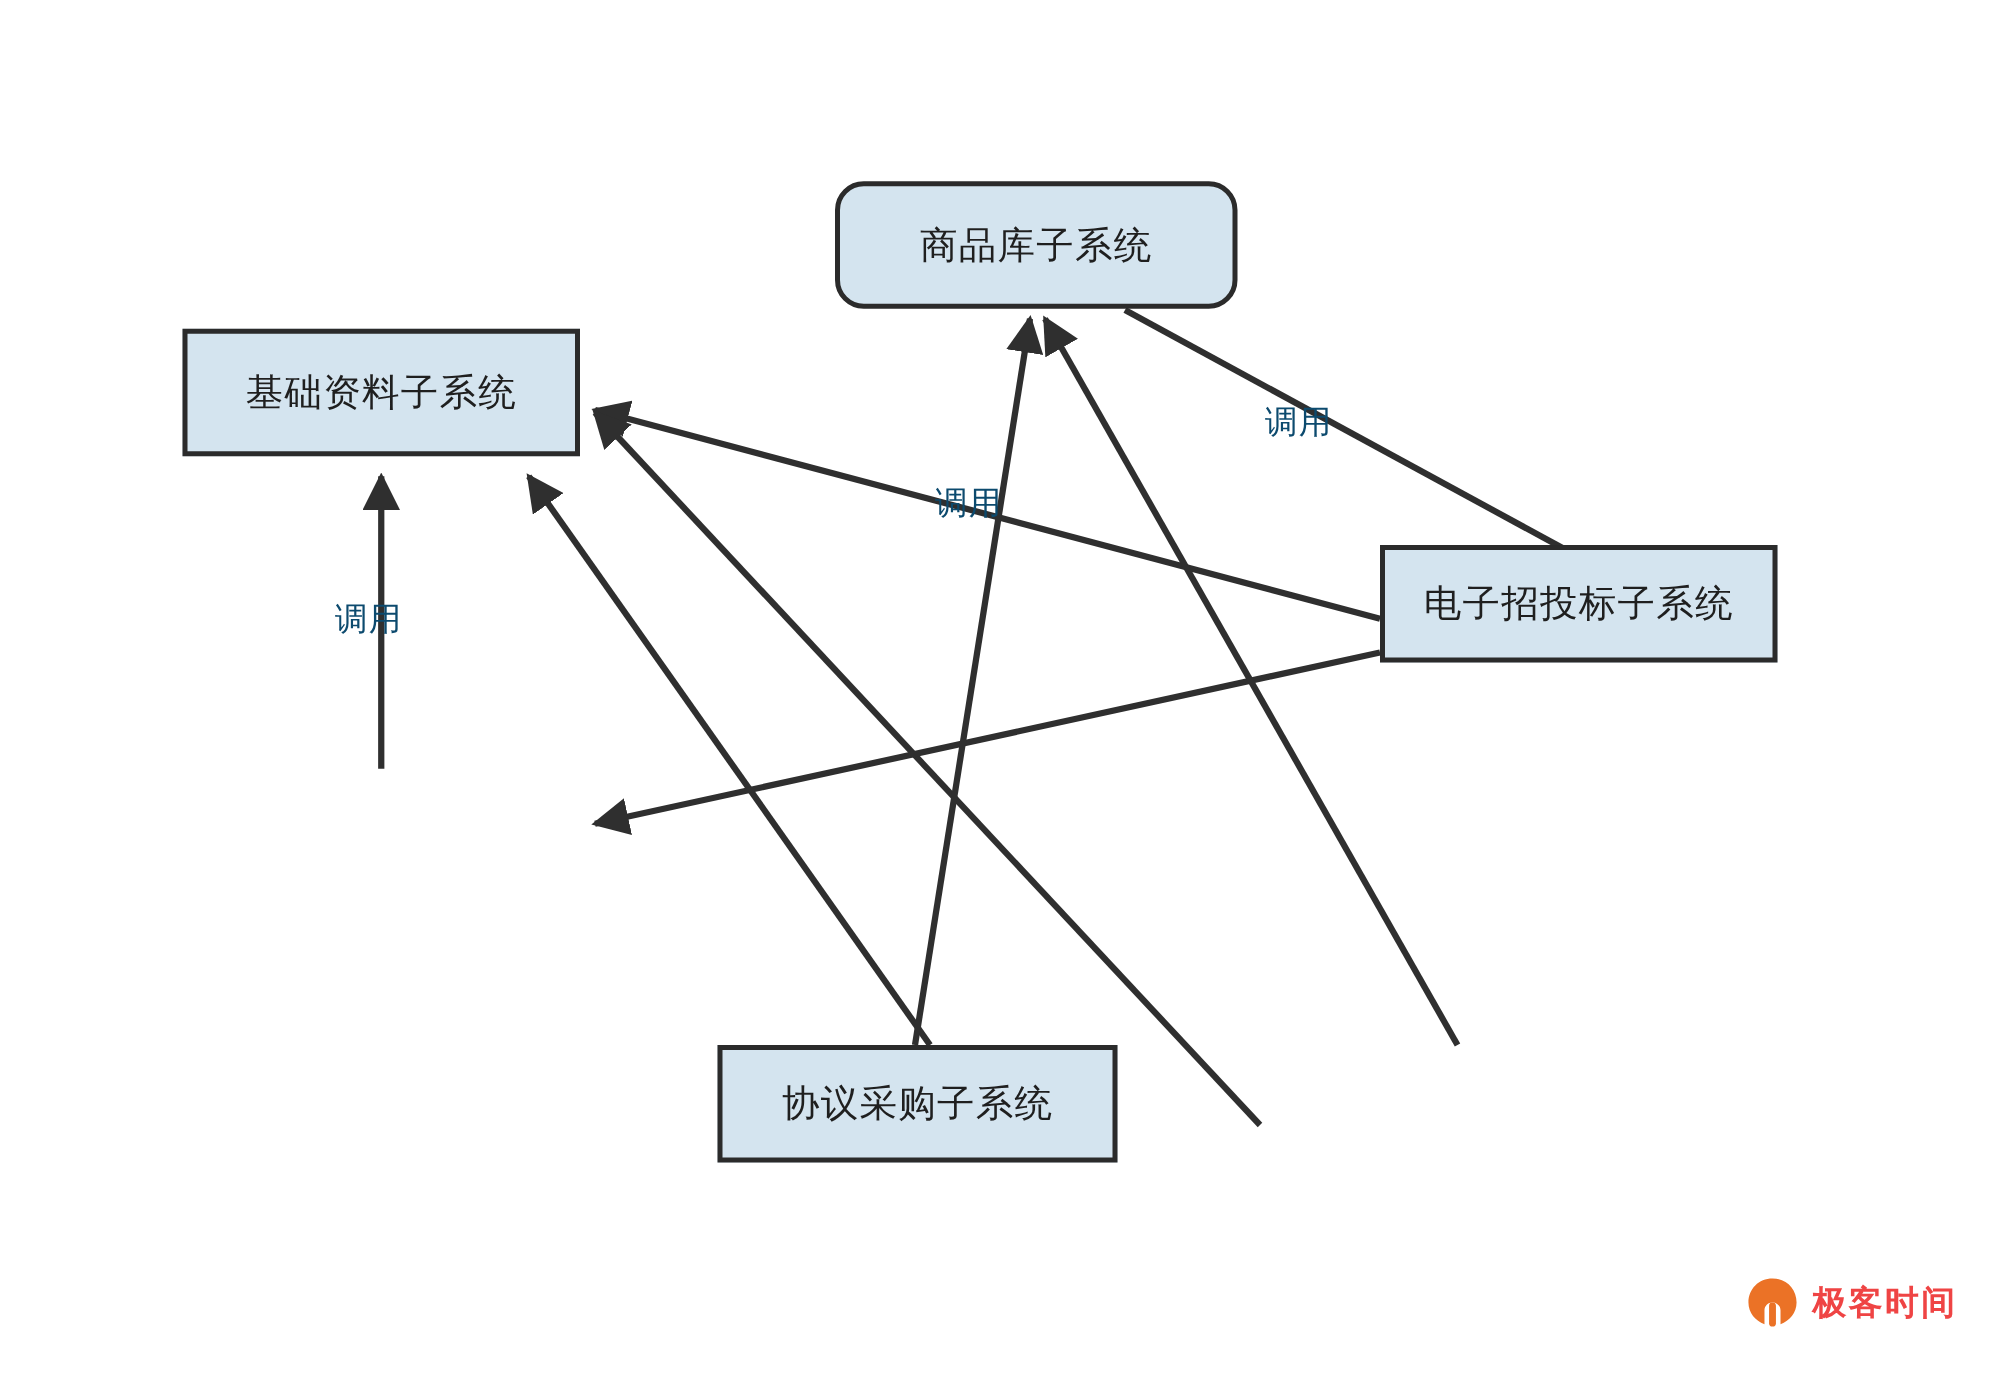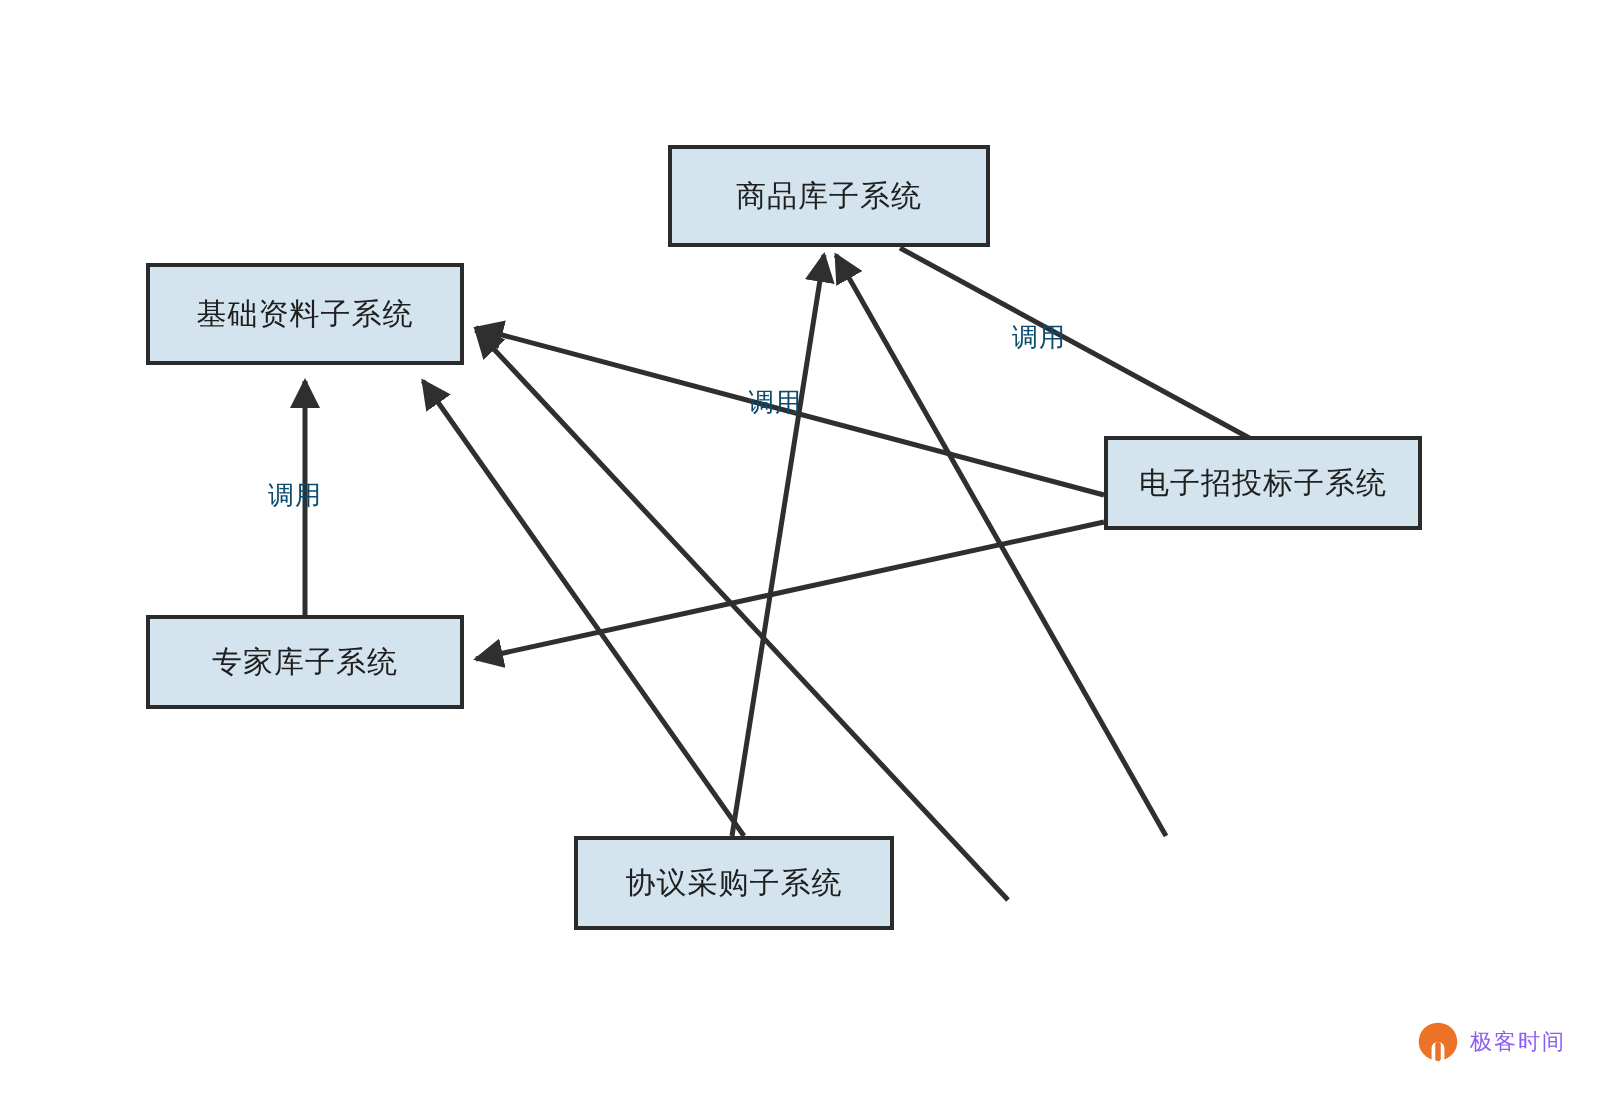--- a/index.html
+++ b/index.html
@@ -59,24 +59,24 @@
     align-items: center;
     gap: 10px;
     z-index: 5;
   }
   #watermark .wm-mark {
     width: 44px;
     height: 44px;
     position: relative;
   }
   #watermark .wm-text {
-    font-size: 22px;
-    color: #8b5cf6;
+    font-size: 27px;
+    color: #ef4444;
     letter-spacing: 2px;
-    font-weight: 400;
+    font-weight: 700;
   }
 </style>
 </head>
 <body>
 
 <div id="canvas">
 
   <svg id="edge-layer" viewBox="0 0 1600 1100" xmlns="http://www.w3.org/2000/svg">
     <defs>
       <marker id="arrowHead" viewBox="0 0 10 10" refX="9" refY="5" markerWidth="6" markerHeight="6" orient="auto-start-reverse">
@@ -94,31 +94,28 @@
 
     <line x1="1104" y1="522" x2="476" y2="659" stroke="#2f2f2f" stroke-width="5" marker-end="url(#arrowHead)"></line>
 
     <line x1="732" y1="836" x2="824" y2="255" stroke="#2f2f2f" stroke-width="5" marker-end="url(#arrowHead)"></line>
 
     <line x1="1166" y1="836" x2="836" y2="255" stroke="#2f2f2f" stroke-width="5" marker-end="url(#arrowHead)"></line>
 
     <line x1="900" y1="248" x2="1253" y2="440" stroke="#2f2f2f" stroke-width="5"></line>
   </svg>
 
-  <div class="node" style="left:668px; top:145px; width:322px; height:102px;">
+  <div class="node" style="left:668px; top:145px; width:322px; height:102px;border-radius:23px;">
     <span class="node-label">商品库子系统</span>
   </div>
 
   <div class="node" style="left:146px; top:263px; width:318px; height:102px;">
     <span class="node-label">基础资料子系统</span>
   </div>
 
-  <div class="node" style="left:146px; top:615px; width:318px; height:94px;">
-    <span class="node-label">专家库子系统</span>
-  </div>
 
   <div class="node" style="left:574px; top:836px; width:320px; height:94px;">
     <span class="node-label">协议采购子系统</span>
   </div>
 
   <div class="node" style="left:1104px; top:436px; width:318px; height:94px;">
     <span class="node-label">电子招投标子系统</span>
   </div>
 
 

